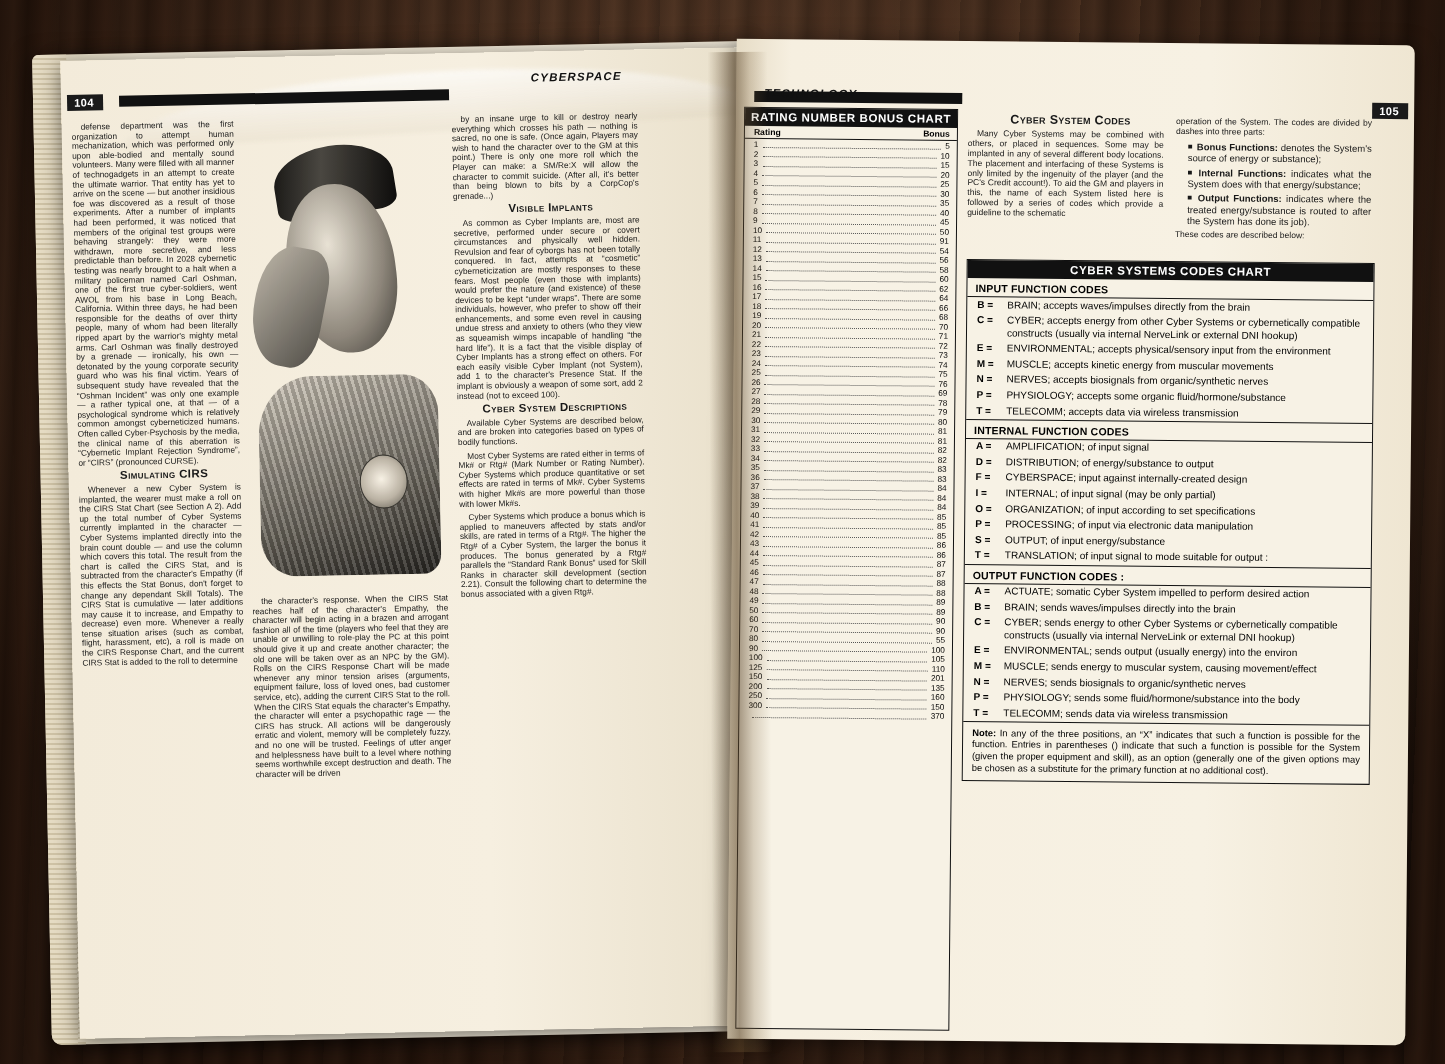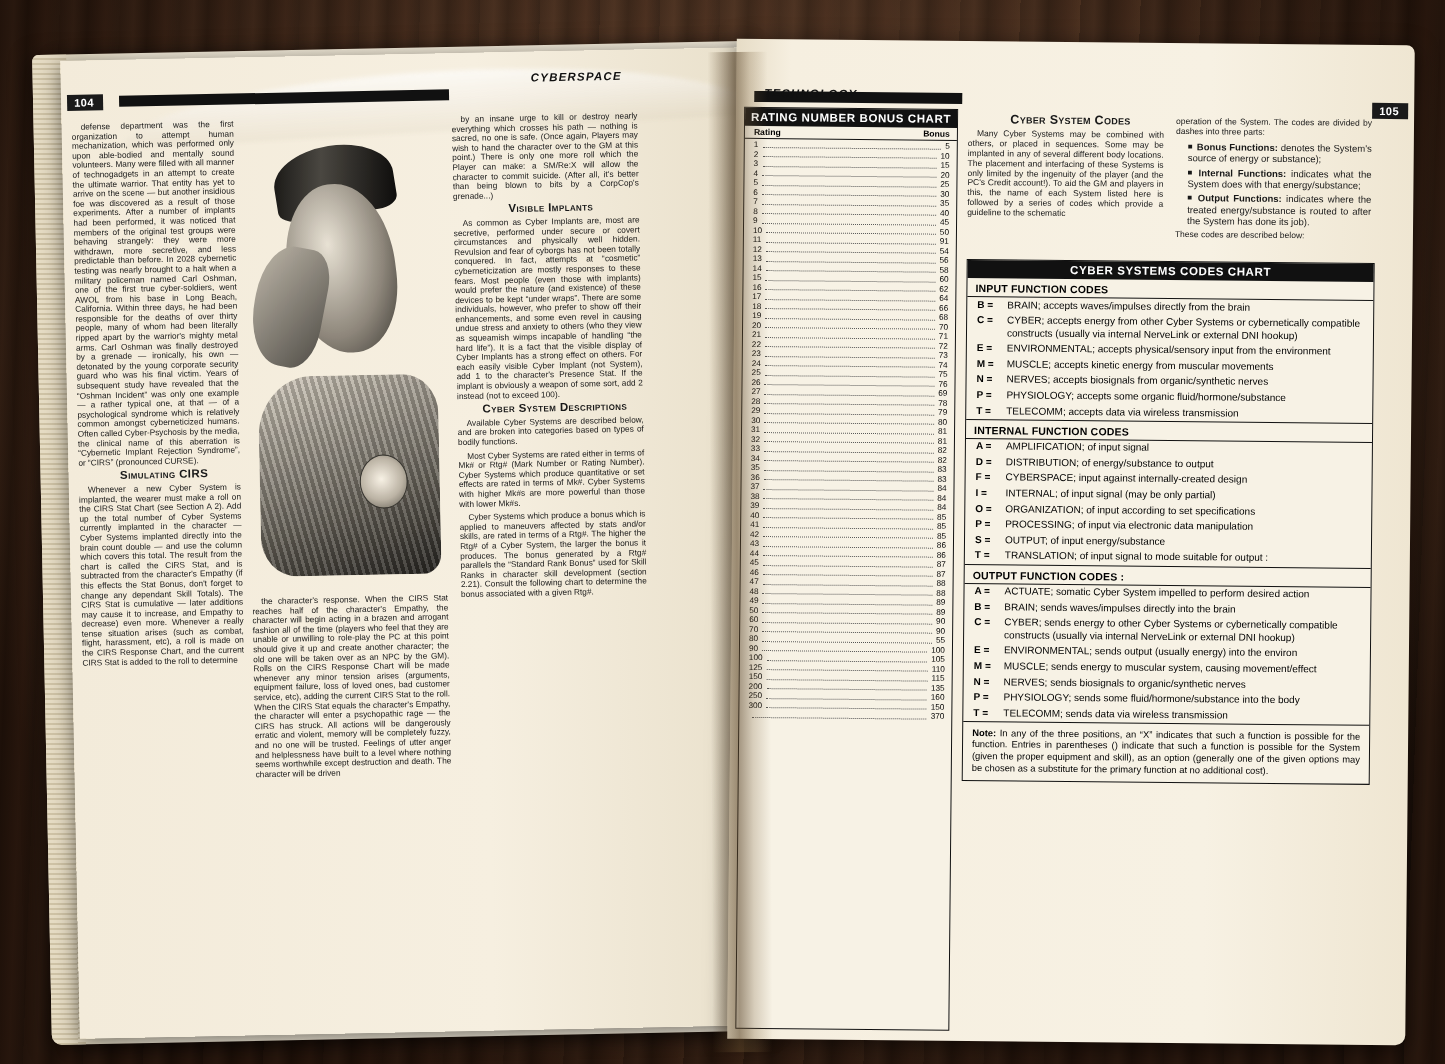--- a/index.html
+++ b/index.html
@@ -500,21 +500,21 @@
             <span>105</span>
           </div>
           <div class="rrow">
             <span>125</span>
             <span class="dots"></span>
             <span>110</span>
           </div>
           <div class="rrow">
             <span>150</span>
             <span class="dots"></span>
-            <span>115</span>
+            <span>201</span>
           </div>
           <div class="rrow">
             <span>200</span>
             <span class="dots"></span>
             <span>135</span>
           </div>
           <div class="rrow">
             <span>250</span>
             <span class="dots"></span>
             <span>160</span>

